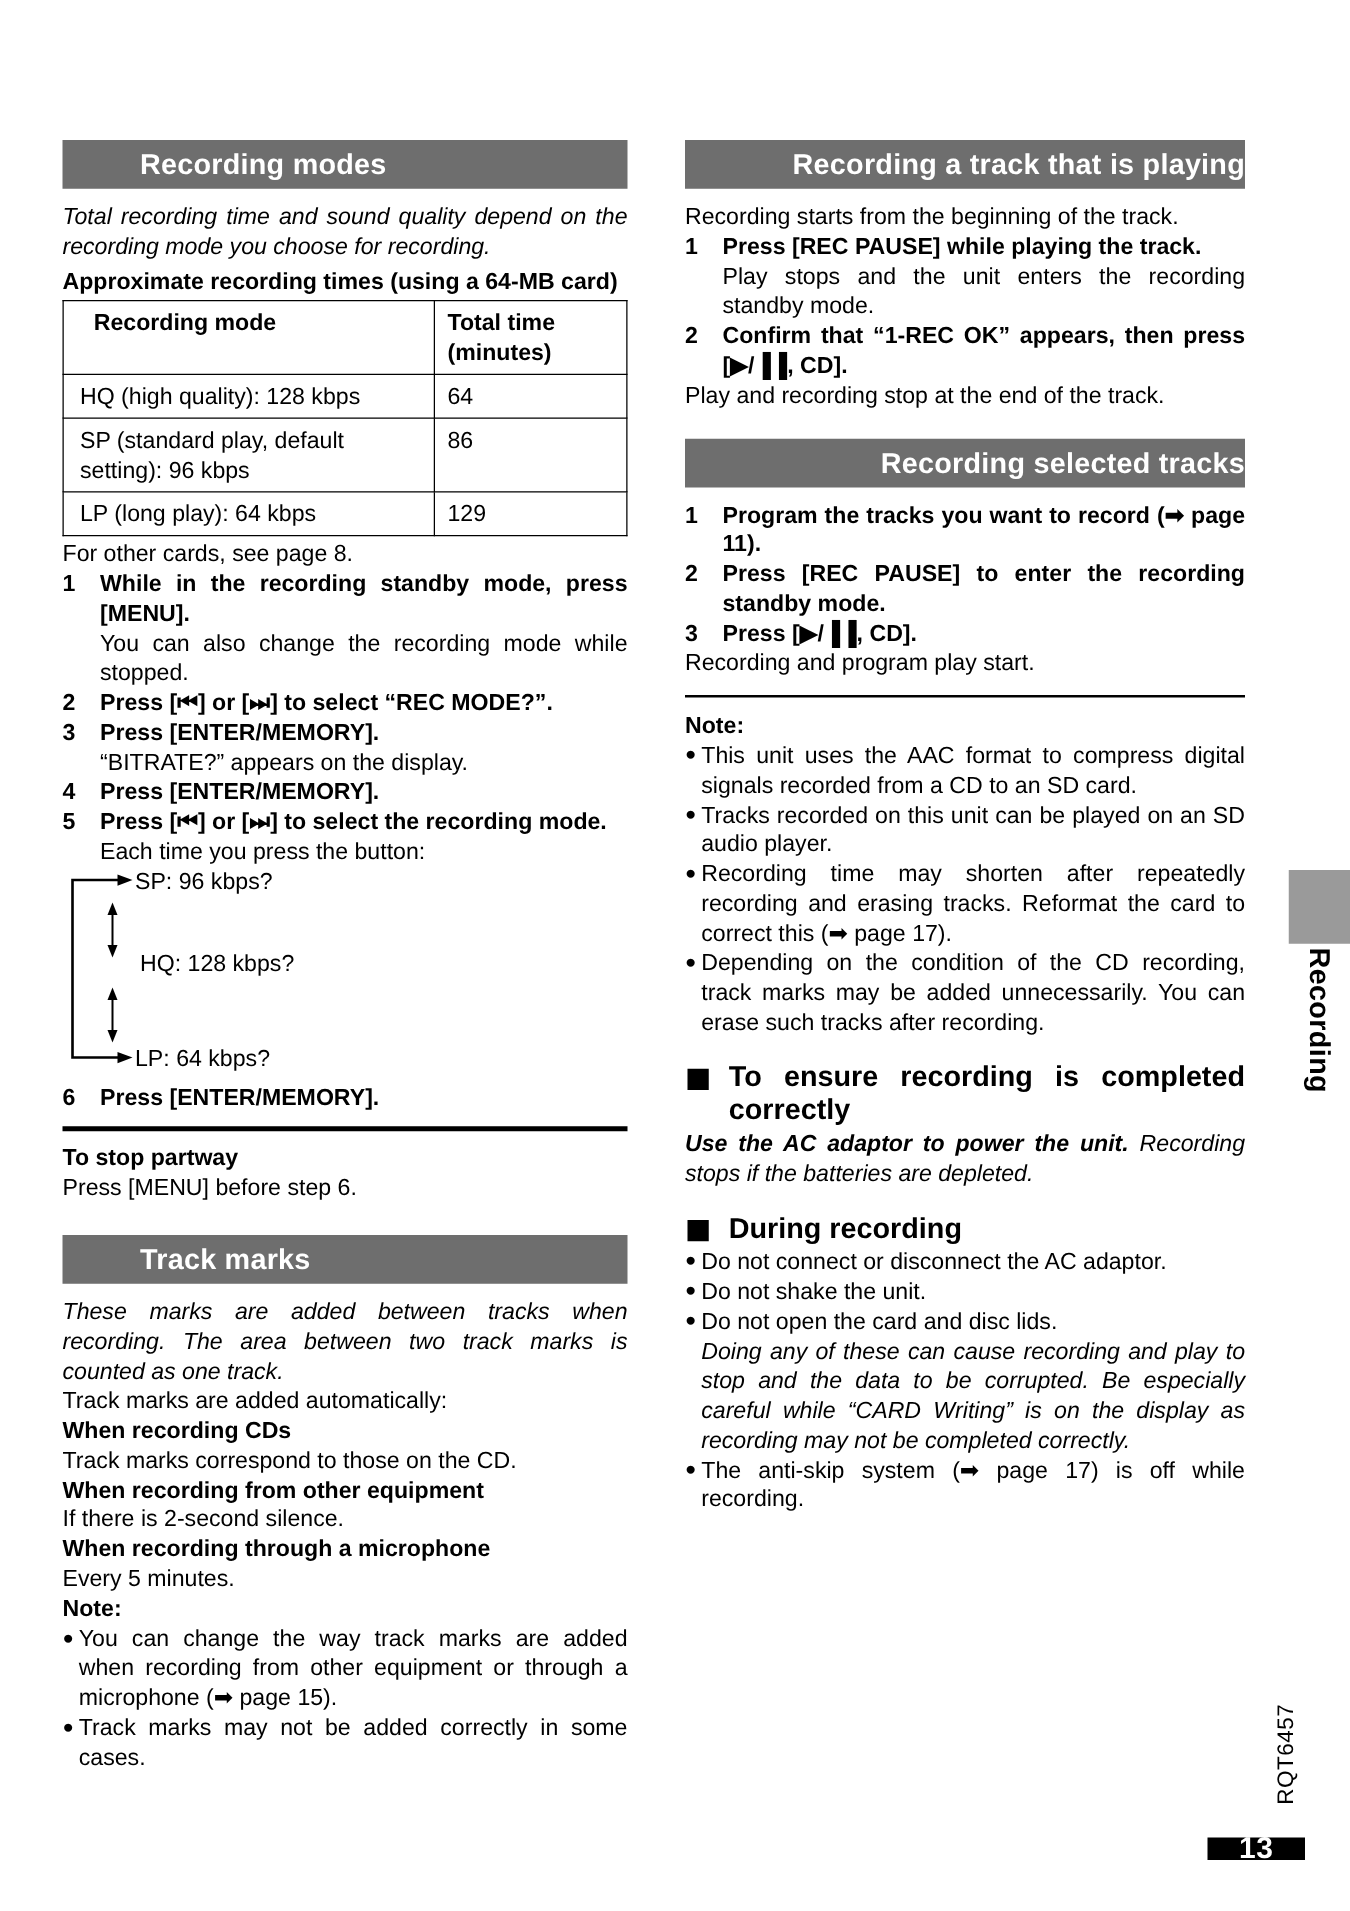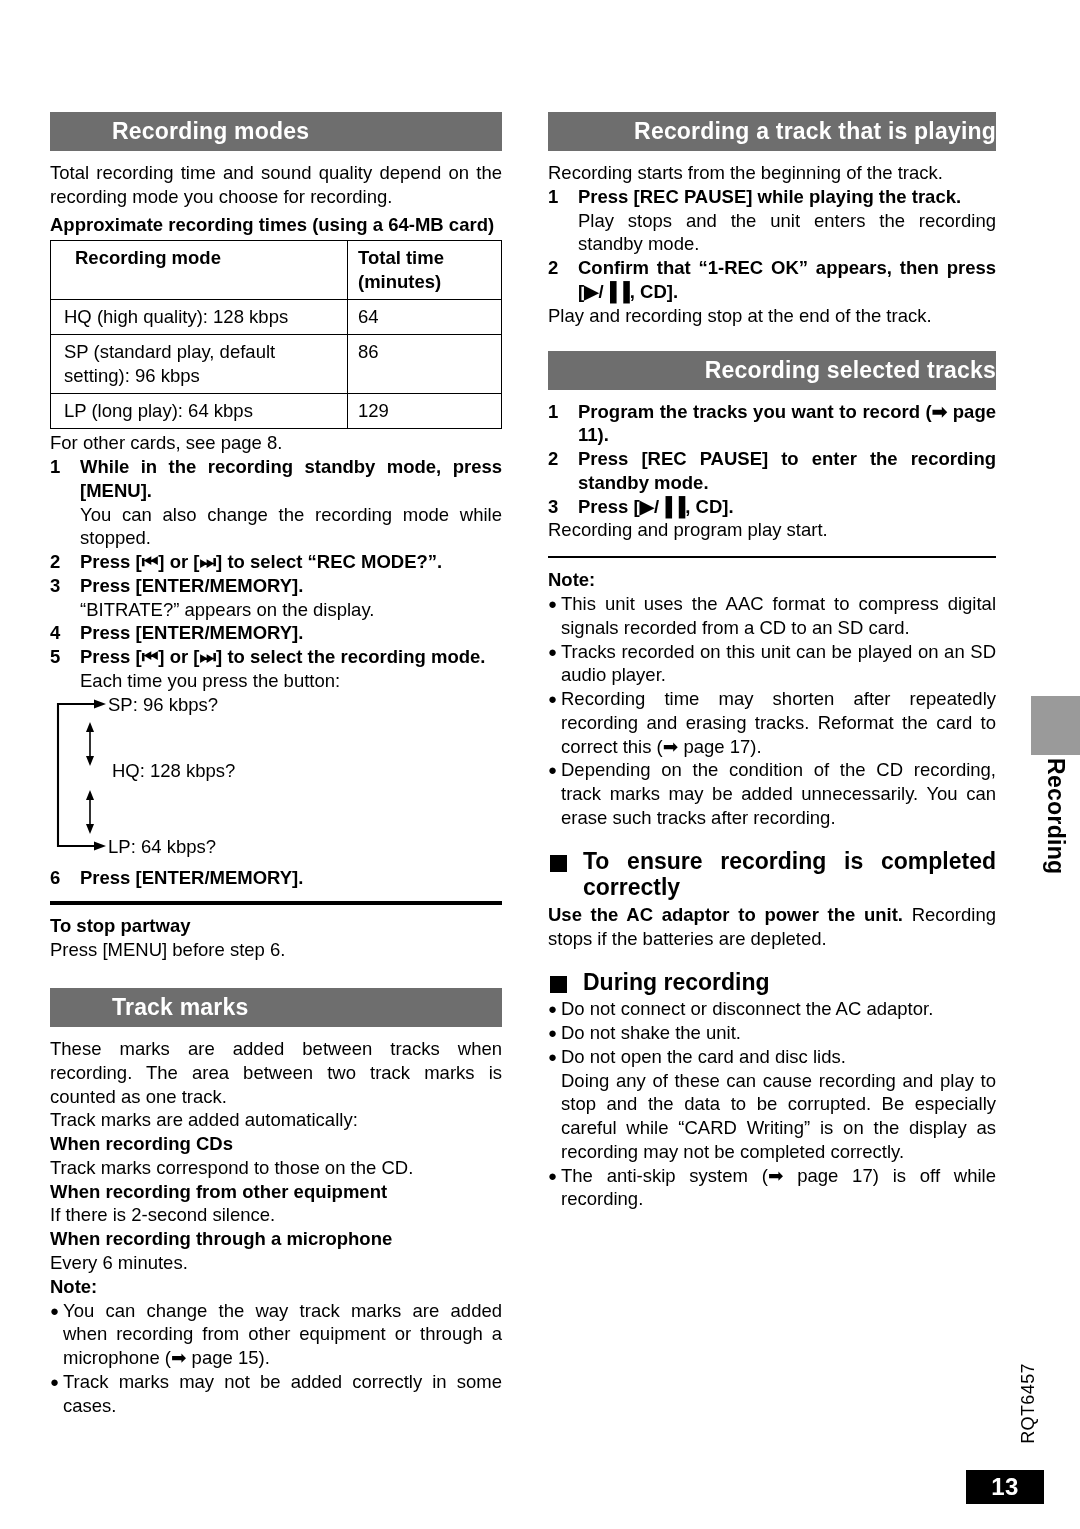--- a/index.html
+++ b/index.html
@@ -43,21 +43,21 @@
     line-height: 1.05;
   }
   .col-right .sec-bar { padding-left: 52px; text-align: right; }
 
   
   p, div.t {
     font-size: 18.5px;
     line-height: 1.285;
     margin: 0;
   }
-  .just { text-align: justify; text-align-last: left; }
+  .just { text-align: justify; text-align-last: left; font-style: italic; }
   .b { font-weight: bold; }
 
   
   .sq-head {
     display: flex;
     align-items: flex-start;
     font-size: 23px;
     font-weight: bold;
     line-height: 1.16;
     margin: 6px 0 2px 0;
@@ -197,21 +197,21 @@
     text-orientation: mixed;
     transform: rotate(180deg);
     transform-origin: center;
     letter-spacing: 0.4px;
   }
   .page-num {
     position: absolute;
     left: 966px;
     top: 1470px;
     width: 78px;
-    height: 34px;
+    height: 18px;
     background: #000;
     color: #fff;
     font-size: 24px;
     font-weight: bold;
     display: flex;
     align-items: center;
     justify-content: center;
     letter-spacing: 0.5px;
   }
   .nw { white-space: nowrap; }
@@ -321,21 +321,21 @@
     <div class="t just">These marks are added between tracks when recording. The area between two track marks is counted as one track.</div>
     <div class="t">Track marks are added automatically:</div>
 
     <div class="t b">When recording CDs</div>
     <div class="t">Track marks correspond to those on the CD.</div>
 
     <div class="t b">When recording from other equipment</div>
     <div class="t">If there is 2-second silence.</div>
 
     <div class="t b">When recording through a microphone</div>
-    <div class="t">Every 6 minutes.</div>
+    <div class="t">Every 5 minutes.</div>
 
     <div class="t b">Note:</div>
 
     <div class="blist">
       <div class="bullet">
         <span class="dot">●</span>
         <span class="btxt">You can change the way track marks are added when recording from other equipment or through a microphone (➡ page 15).</span>
       </div>
       <div class="bullet">
         <span class="dot">●</span>

